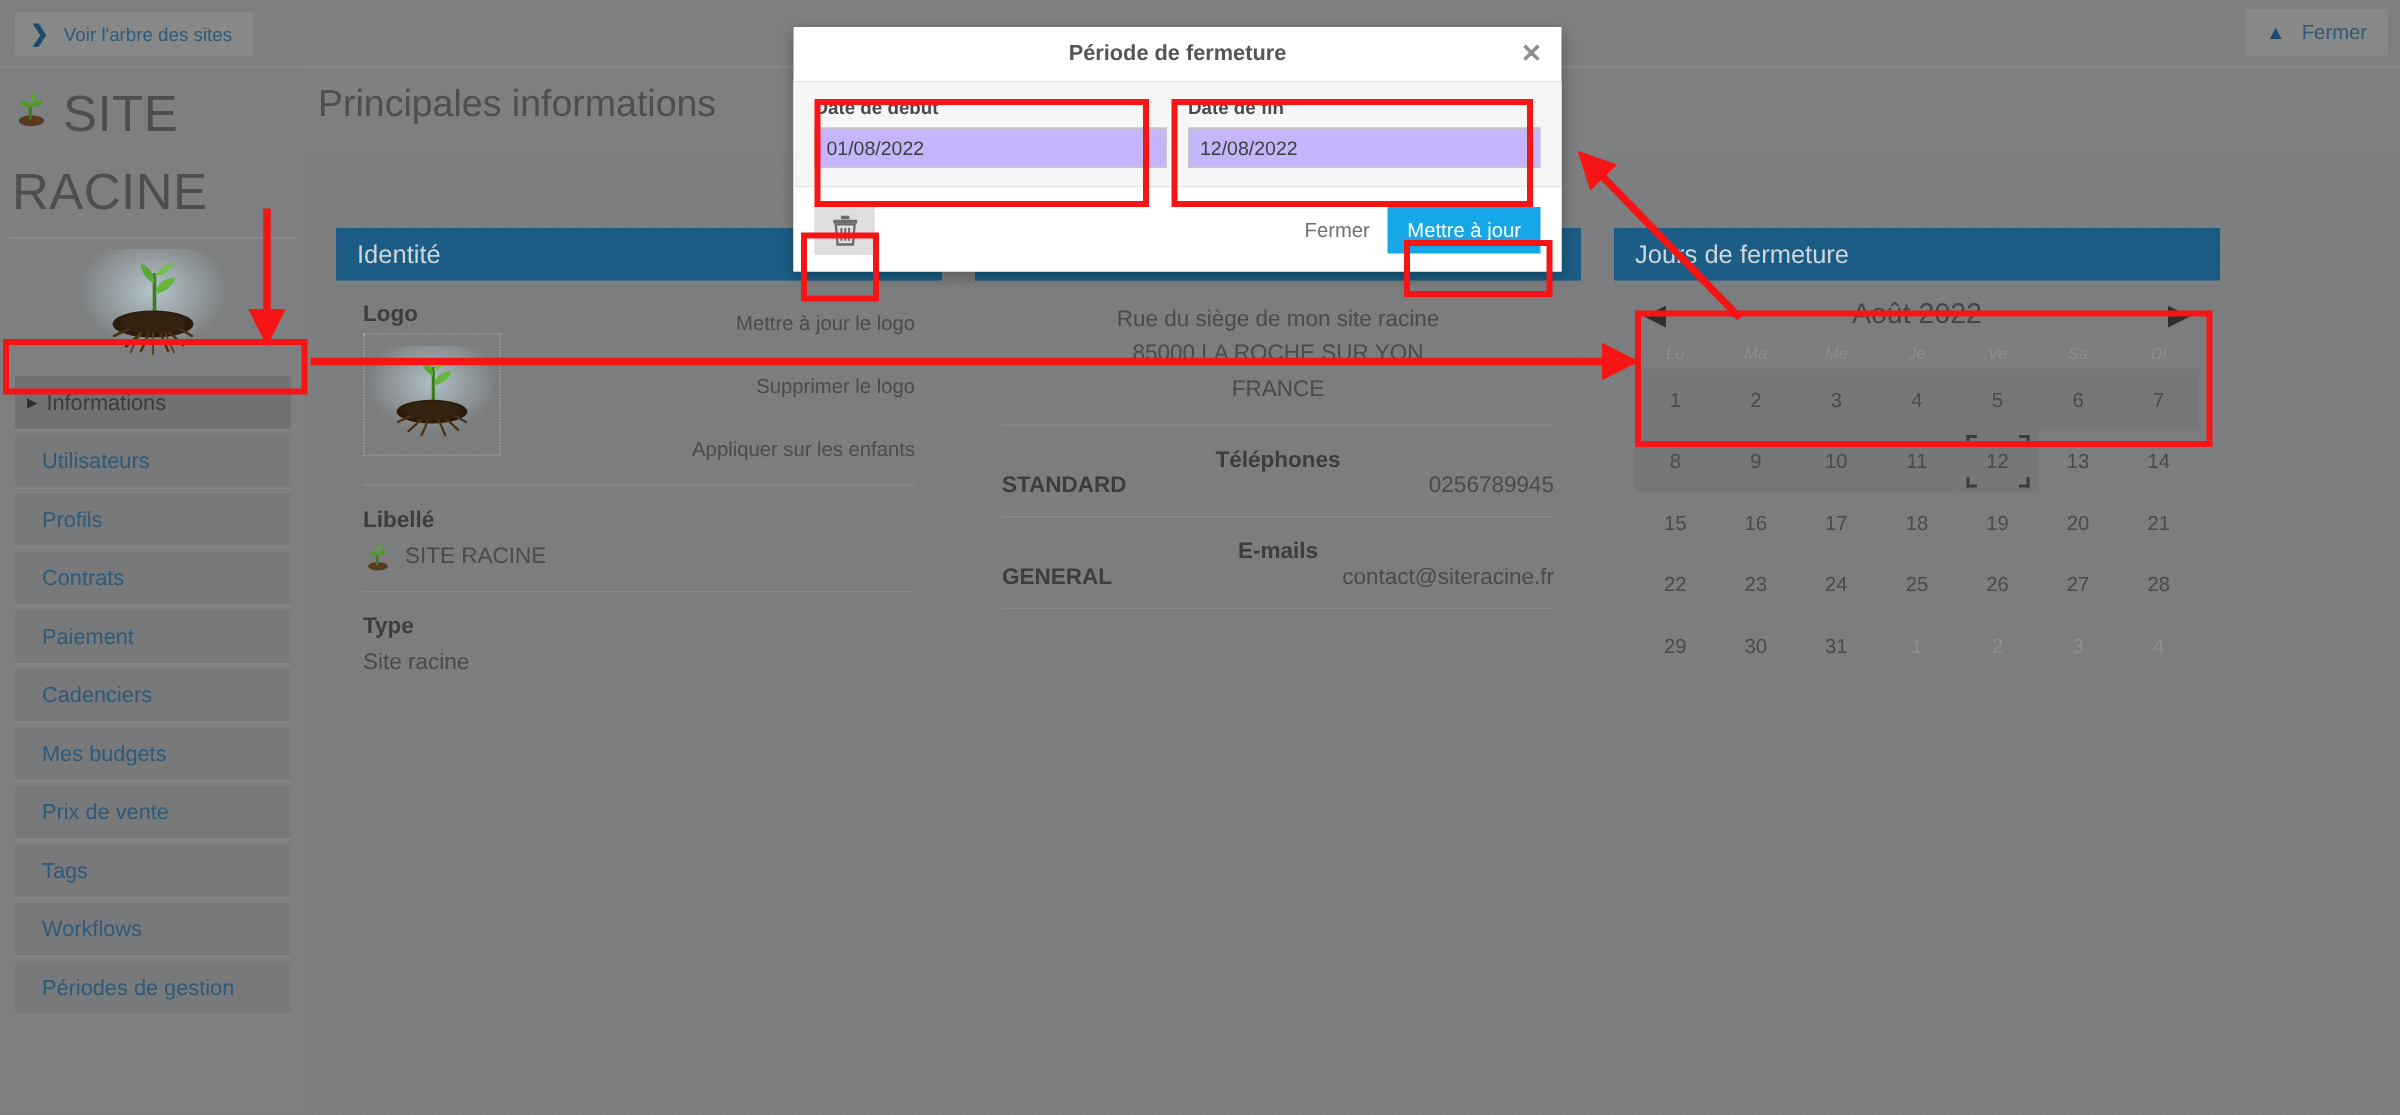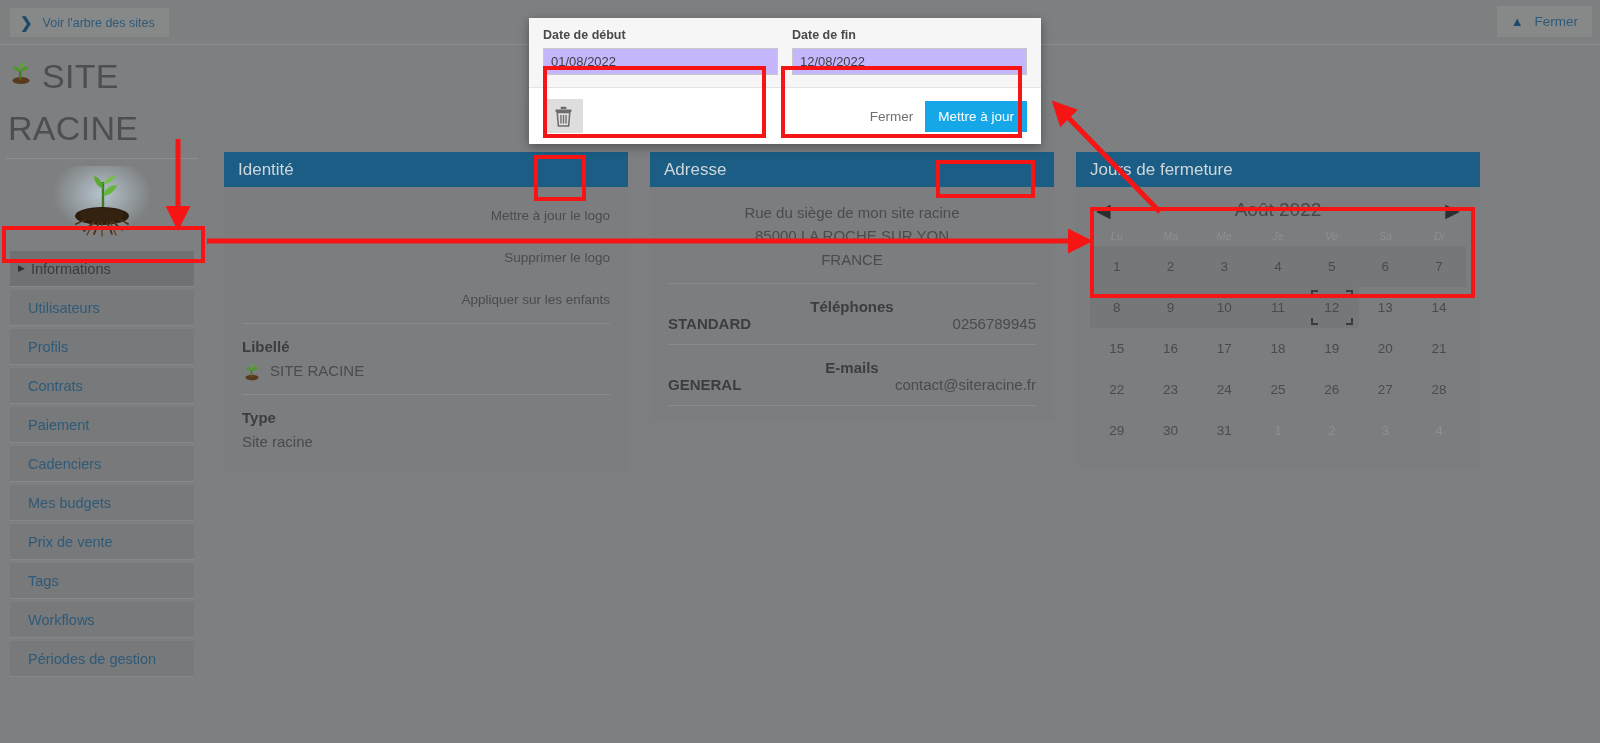--- a/index.html
+++ b/index.html
@@ -312,30 +312,52 @@
       <div class="menu-item">
         <span>Workflows</span>
       </div>
       <div class="menu-item">
         <span>Périodes de gestion</span>
       </div>
     </div>
   </div>
 
   <div class="main">
+    <div class="page-title">Principales informations</div>
 
     <div class="content-area">
 
       <div class="card" id="card-identite">
         <div class="card-head">
           <span>Identité</span>
         </div>
         <div class="card-body">
           <div class="field">
             <div class="logo-row">
+              <div class="logo-left">
+                <div class="field-label">Logo</div>
+                <div class="logo-thumb">
+                  <svg viewBox="0 0 96 74">
+                    <defs>
+                      <radialGradient id="halo2" cx="50%" cy="38%" r="52%">
+                        <stop offset="0%" stop-color="#c7dbe6" stop-opacity=".7"></stop>
+                        <stop offset="100%" stop-color="#c7dbe6" stop-opacity="0"></stop>
+                      </radialGradient>
+                    </defs>
+                    <rect width="96" height="74" fill="url(#halo2)"></rect>
+                    <path d="M49 46 V16" stroke="#3d7a22" stroke-width="2.4" fill="none"></path>
+                    <path d="M49 23 C43 20 40 15 40 10 C46 12 49 17 49 23Z" fill="#5aa832"></path>
+                    <path d="M49.5 30 C56 29 61 25 63 19 C56 19 50 23 49.5 30Z" fill="#67b53c"></path>
+                    <path d="M49 18 C52 13 57 10 62 9 C60 14 55 18 49 18Z" fill="#74c14a"></path>
+                    <ellipse cx="48" cy="50" rx="27" ry="9" fill="#2b1c0e"></ellipse>
+                    <path d="M48 46 C44 52 38 58 30 65 M48 46 C46 54 44 60 40 68 M48 46 C52 54 55 60 58 68 M48 46 C54 52 62 58 68 64 M48 47 C40 50 30 54 22 58 M48 47 C58 50 68 54 74 58" stroke="#4a3114" stroke-width="1.7" fill="none" stroke-linecap="round"></path>
+                    <ellipse cx="48" cy="49" rx="22" ry="7" fill="#33220f"></ellipse>
+                  </svg>
+                </div>
+              </div>
               <div class="logo-actions">
                 <div class="act">Mettre à jour le logo</div>
                 <div class="act">Supprimer le logo</div>
                 <div class="act">Appliquer sur les enfants</div>
               </div>
             </div>
           </div>
           <div class="sep"></div>
           <div class="field">
             <div class="field-label">Libellé</div>
@@ -460,20 +482,24 @@
               </tr>
             </tbody>
           </table>
         </div>
       </div>
 
     </div>
   </div>
 
   <div class="modal">
+    <div class="modal-head">
+      <span class="modal-title">Période de fermeture</span>
+      <span class="modal-x">✕</span>
+    </div>
     <div class="modal-body">
       <div class="form-group">
         <label>Date de début</label>
         <input type="text" value="01/08/2022" style="">
       </div>
       <div class="form-group">
         <label>Date de fin</label>
         <input type="text" value="12/08/2022" style="">
       </div>
     </div>

